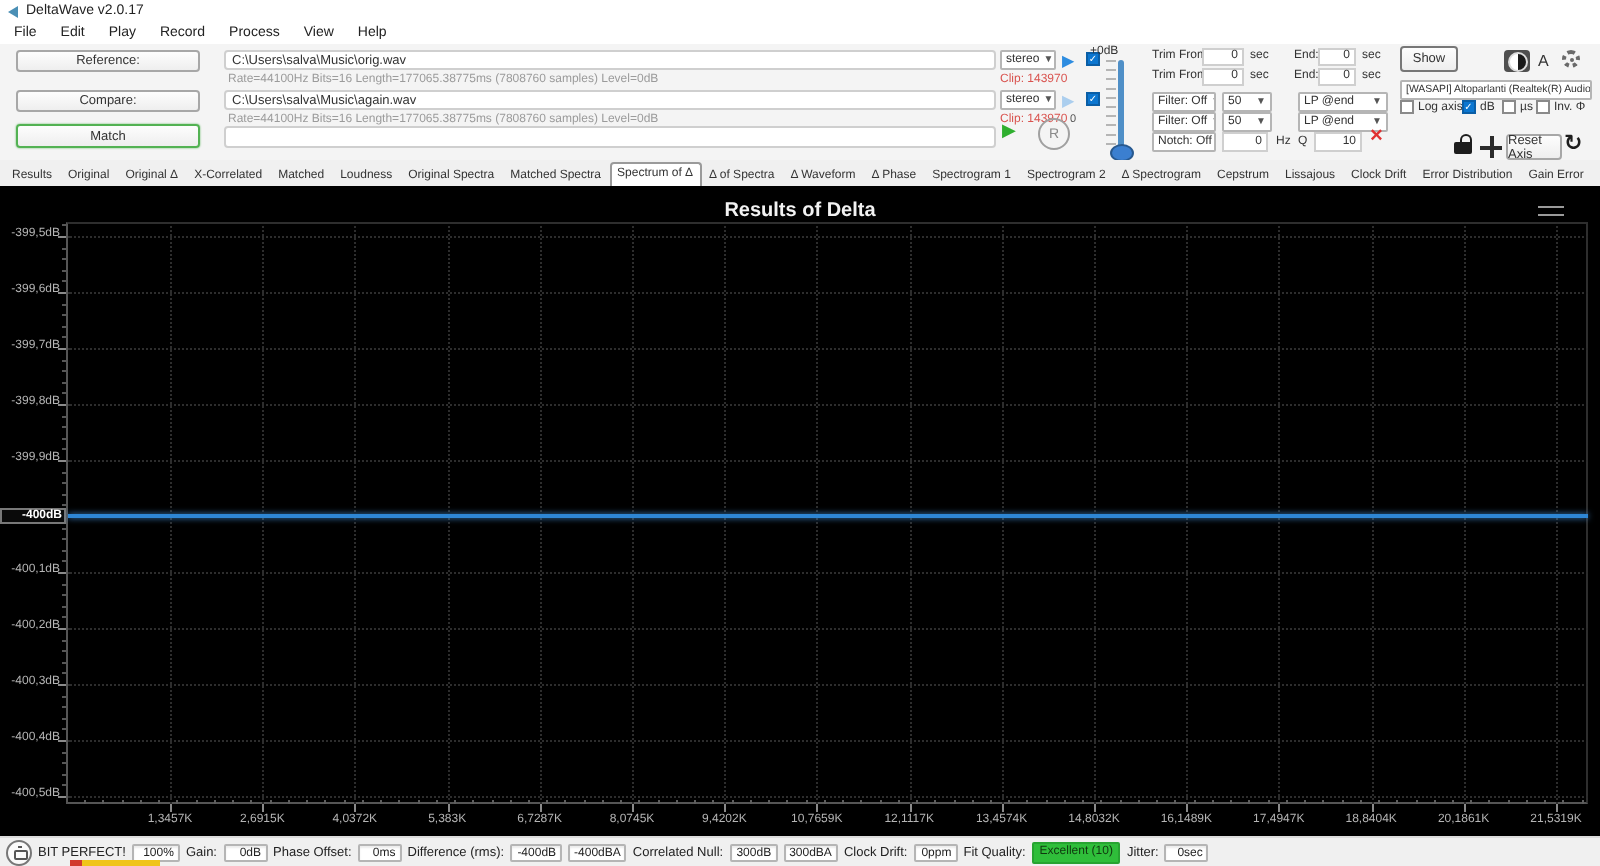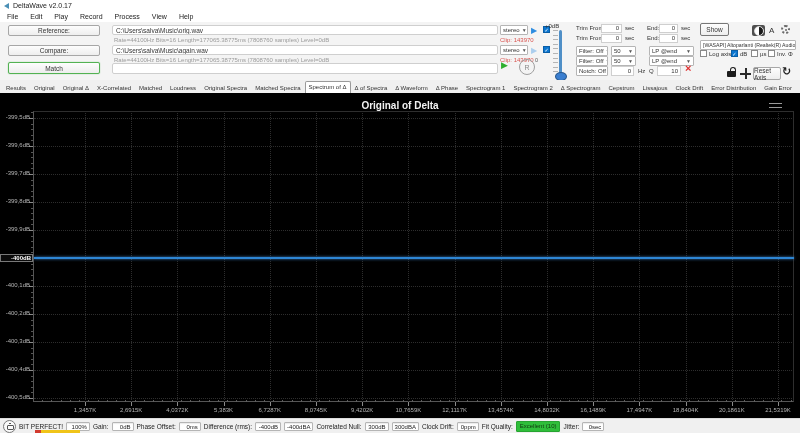--- a/index.html
+++ b/index.html
@@ -223,21 +223,21 @@
     <span class="tab">Δ Spectrogram</span>
     <span class="tab">Cepstrum</span>
     <span class="tab">Lissajous</span>
     <span class="tab">Clock Drift</span>
     <span class="tab">Error Distribution</span>
     <span class="tab">Gain Error</span>
     <span class="tab">Corr Null</span>
   </div>
 
 <div class="chart" id="chart">
-  <div class="chart-title">Original of Delta</div>
+  <div class="chart-title">Results of Delta</div>
   <div class="chart-menu">
       <i></i>
       <i></i>
       <i></i>
     </div>
 <div class="plot-border" style="left: 33px; top: 18px; width: 761px; height: 291px;"></div>
     <div class="vgrid" style="left: 85px; top: 18px; height: 291px;"></div>
     <div class="xtick" style="left: 85px; top: 309px;"></div>
     <div class="xlab" style="left: 65px; top: 314px;">1,3457K</div>
     <div class="vgrid" style="left: 131.2px; top: 18px; height: 291px;"></div>

